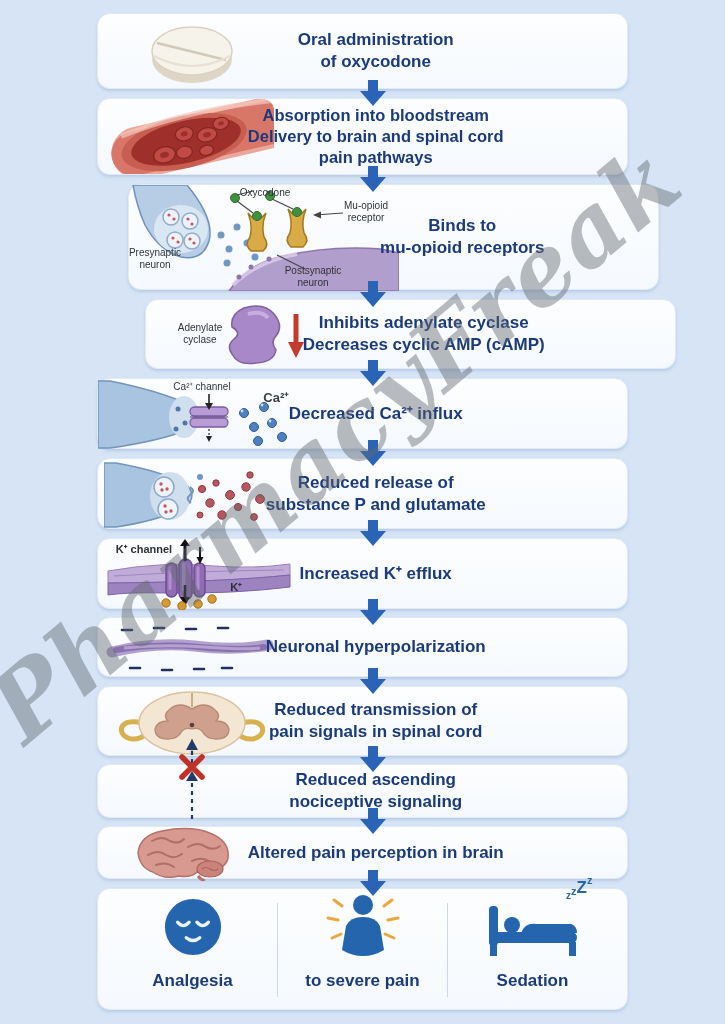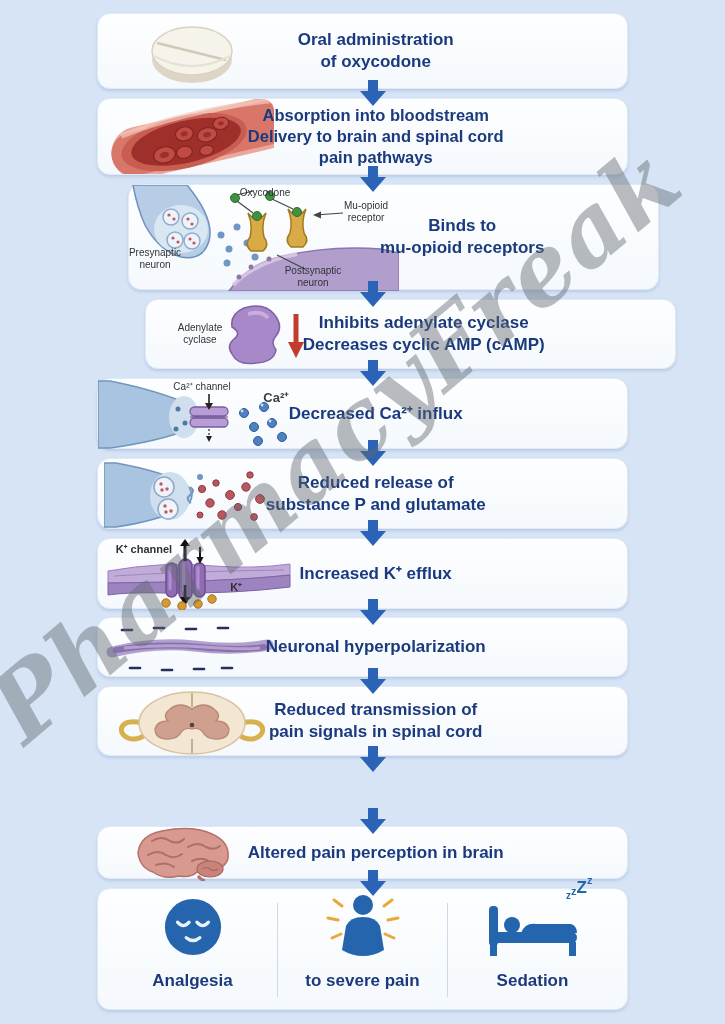--- a/index.html
+++ b/index.html
@@ -391,20 +391,37 @@
     </div>
     <div class="caption">
       <div>Reduced transmission of</div>
       <div>pain signals in spinal cord</div>
     </div>
   </div>
   <svg class="flow-arrow" style="top:746px;" viewBox="0 0 26 26">
       <path d="M8 0 h10 v11 h8 L13 26 L0 11 h8 Z" fill="#2b63b6"></path>
     </svg>
 
+  <div class="box s10" style="top:764px;height:54px;">
+    <div class="art" style="overflow:visible;">
+      <svg width="170" height="82" viewBox="0 -28 170 82" style="top:-28px;">
+        <line x1="88" y1="54" x2="88" y2="-16" stroke="#1f3a6b" stroke-width="2.2" stroke-dasharray="4 4"></line>
+        <path d="M82 -15 L88 -26 L94 -15 Z" fill="#1f3a6b"></path>
+        <path d="M82 16 L88 6 L94 16 Z" fill="#1f3a6b"></path>
+        <g stroke="#c03228" stroke-width="5.5" stroke-linecap="round">
+          <line x1="78" y1="-8" x2="98" y2="12"></line>
+          <line x1="98" y1="-8" x2="78" y2="12"></line>
+        </g>
+      </svg>
+    </div>
+    <div class="caption">
+      <div>Reduced ascending</div>
+      <div>nociceptive signaling</div>
+    </div>
+  </div>
   <svg class="flow-arrow" style="top:808px;" viewBox="0 0 26 26">
       <path d="M8 0 h10 v11 h8 L13 26 L0 11 h8 Z" fill="#2b63b6"></path>
     </svg>
 
   <div class="box s11" style="top:826px;height:53px;padding-left:27px;">
     <div class="art">
       <svg width="170" height="56" viewBox="0 0 170 56" style="top:-2px;">
         <path d="M34 28 Q36 10 58 6 Q88 0 108 9 Q126 17 124 33 Q122 43 106 47 Q98 49 93 47 Q87 53 75 51 Q60 55 49 47 Q36 43 34 28 Z" fill="#d89a90" stroke="#b5716a" stroke-width="1.5"></path>
         <g fill="none" stroke="#b06e66" stroke-width="2" stroke-linecap="round">
           <path d="M48 16 Q58 10 66 16 Q74 20 80 14"></path>

